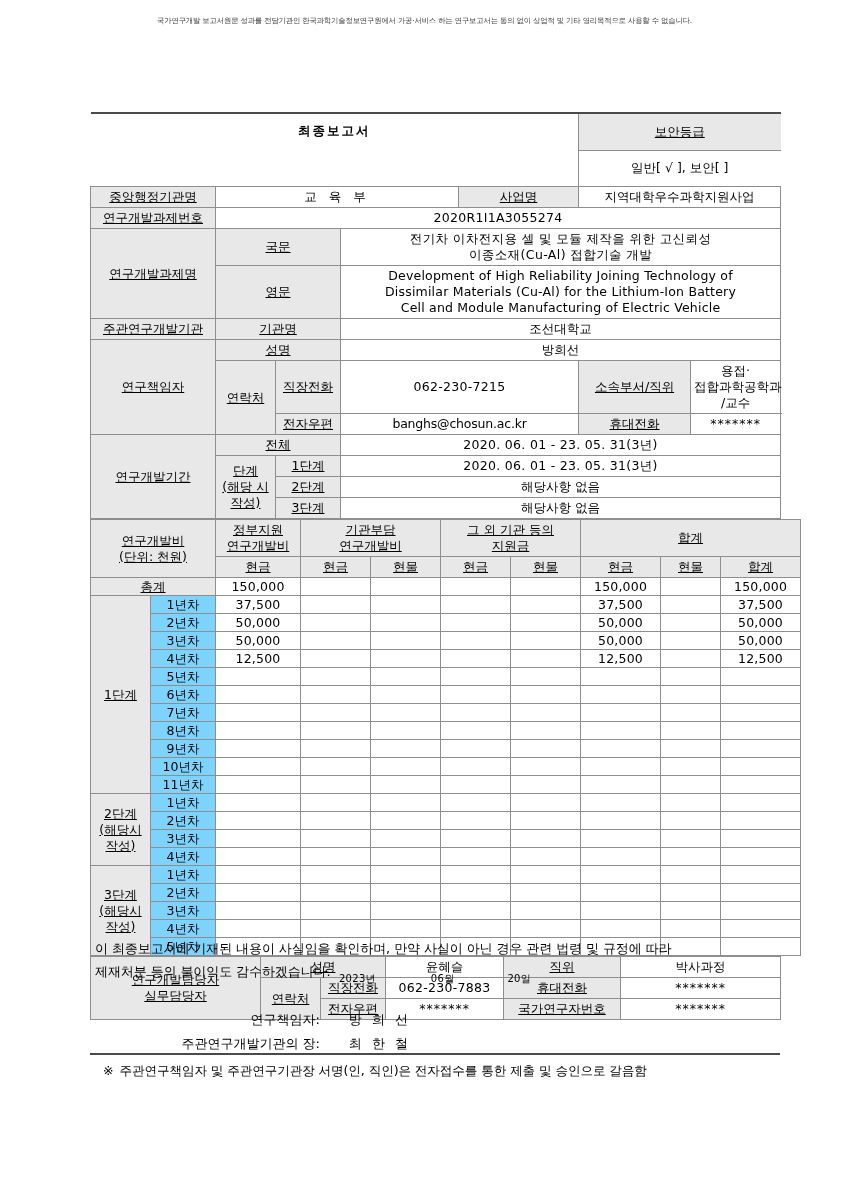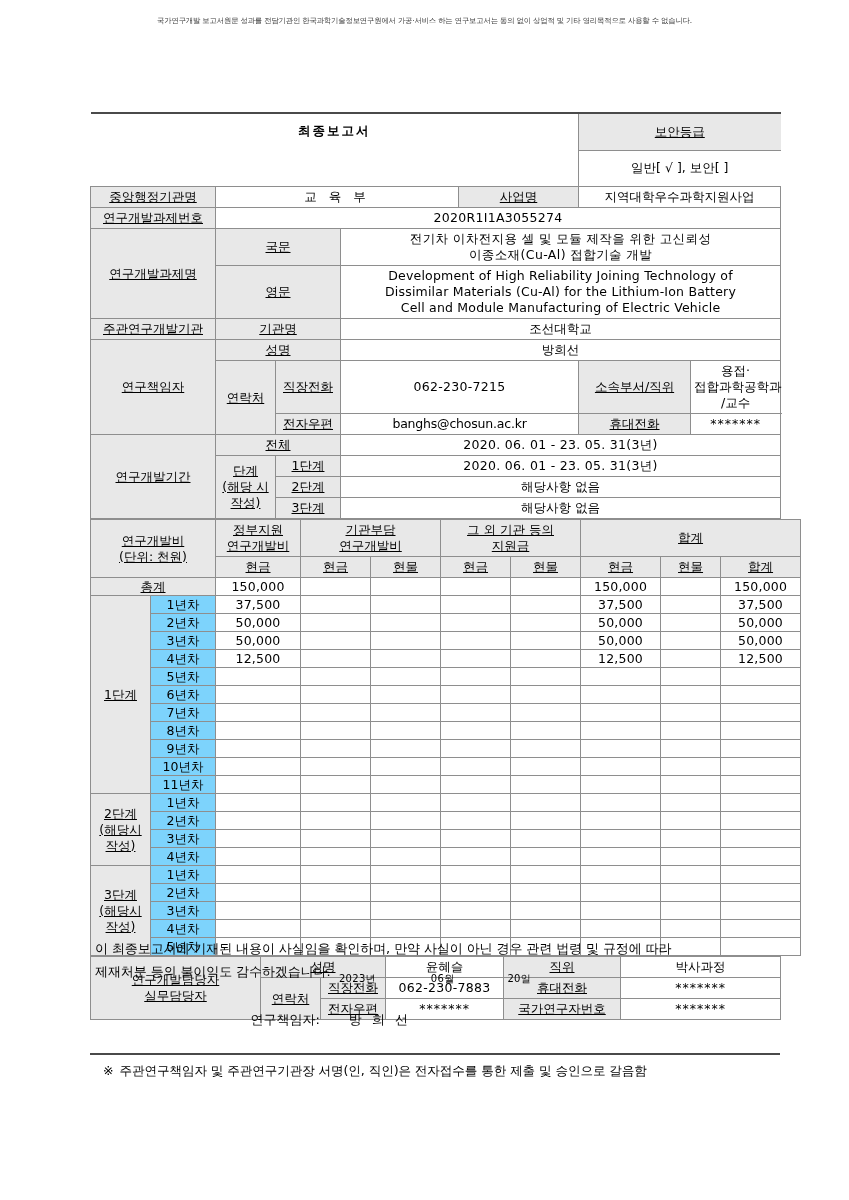--- a/index.html
+++ b/index.html
@@ -634,20 +634,24 @@
     <span>06월</span>
     <span class="gap2"></span>
     <span>20일</span>
   </div>
 
   <div class="sign-block">
     <div class="sign-row">
       <span class="sign-role">연구책임자:</span>
       <span class="sign-name">방 희 선</span>
     </div>
+    <div class="sign-row">
+      <span class="sign-role">주관연구개발기관의 장:</span>
+      <span class="sign-name">최 한 철</span>
+    </div>
   </div>
 
   <div class="bottom-rule"></div>
 
   <div class="footnote">
     <span class="mark">※</span><span>주관연구책임자 및 주관연구기관장 서명(인, 직인)은 전자접수를 통한 제출 및 승인으로 갈음함</span>
   </div>
 
 </div>
 

